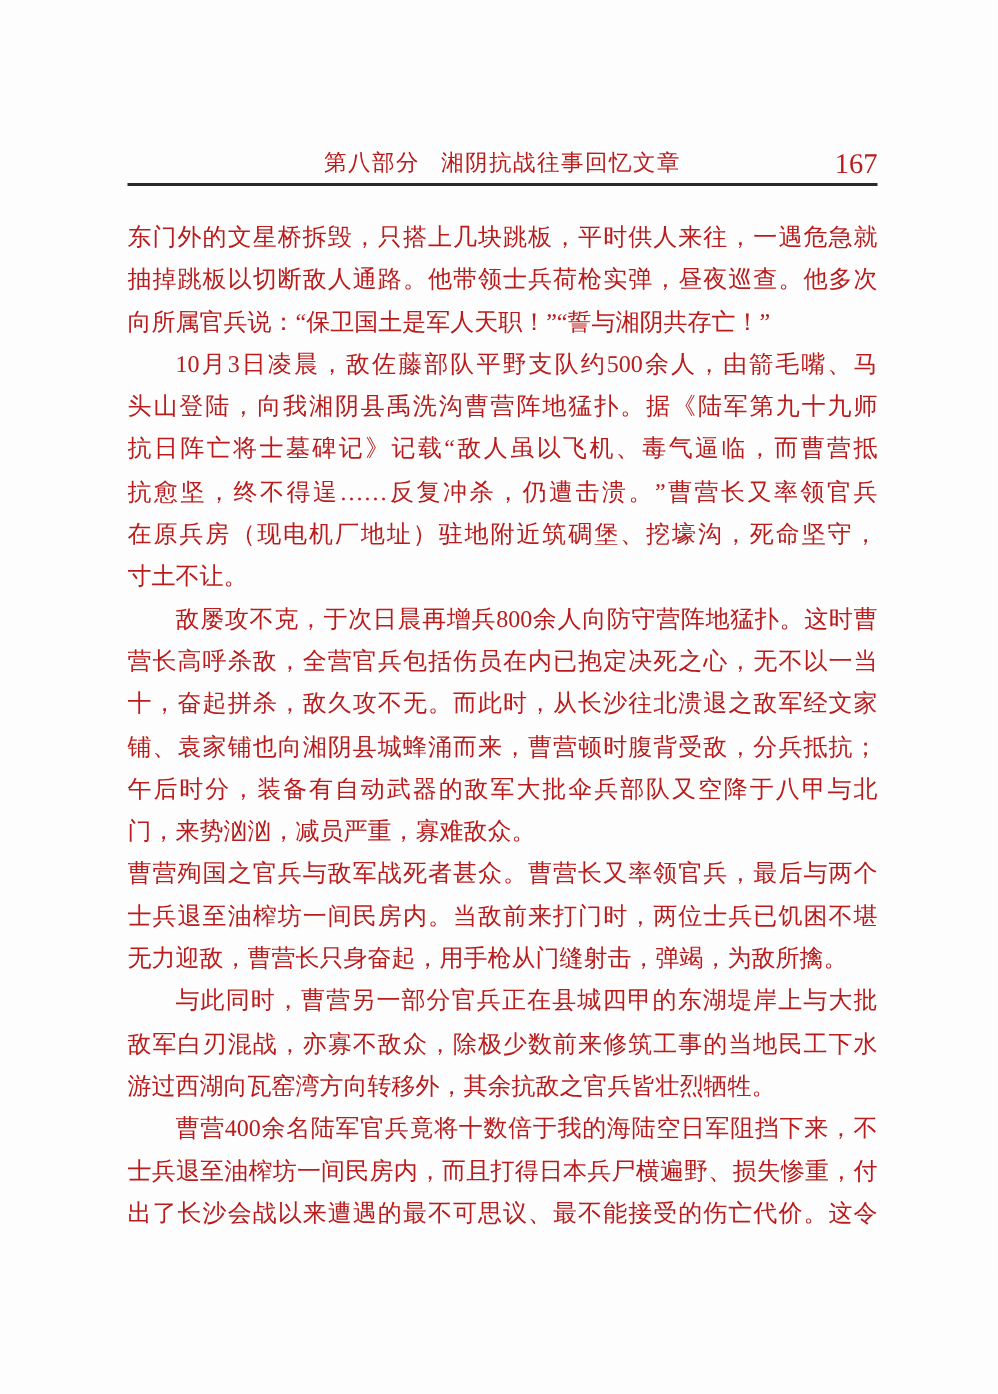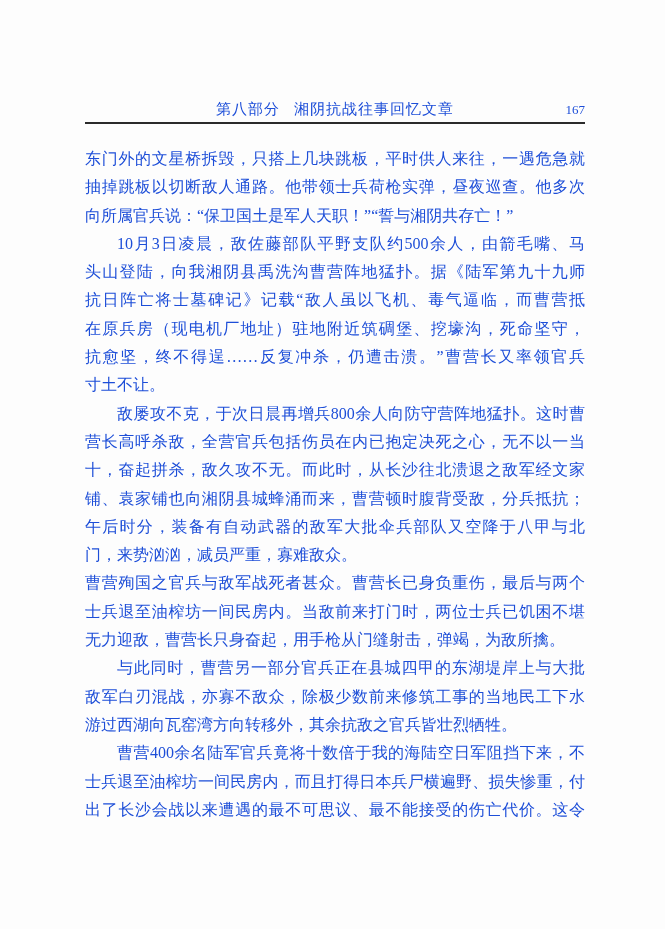--- a/index.html
+++ b/index.html
@@ -6,21 +6,21 @@
     margin: 0;
     padding: 0;
     background: #ffffff;
   }
   .page {
     position: relative;
     width: 665px;
     height: 929px;
     background: #fdfdfd;
     font-family: "Liberation Serif", "DejaVu Serif", serif;
-    color: #1d4ed8;
+    color: #b91c1c;
     overflow: hidden;
   }
   .content {
     position: absolute;
     left: 85px;
     top: 100px;
     width: 500px;
   }
   .running-head {
     position: relative;
@@ -34,21 +34,21 @@
     letter-spacing: 1px;
   }
   .running-section {
     margin-right: 14px;
   }
   .page-num {
     position: absolute;
     right: 0;
     top: 0;
     letter-spacing: 0;
-    font-size: 13px;
+    font-size: 19px;
   }
   .head-rule {
     height: 2px;
     background: #2b2b2b;
     margin-top: 3px;
   }
   .body-text {
     margin-top: 21px;
     font-size: 16px;
     line-height: 28.3px;
@@ -81,30 +81,30 @@
 
     <div class="head-rule"></div>
 
     <div class="body-text">
         <div class="line">东门外的文星桥拆毁，只搭上几块跳板，平时供人来往，一遇危急就</div>
         <div class="line">抽掉跳板以切断敌人通路。他带领士兵荷枪实弹，昼夜巡查。他多次</div>
         <div class="line para-last">向所属官兵说：“保卫国土是军人天职！”“誓与湘阴共存亡！”</div>
         <div class="line indent">10月3日凌晨，敌佐藤部队平野支队约500余人，由箭毛嘴、马</div>
         <div class="line">头山登陆，向我湘阴县禹洗沟曹营阵地猛扑。据《陆军第九十九师</div>
         <div class="line">抗日阵亡将士墓碑记》记载“敌人虽以飞机、毒气逼临，而曹营抵</div>
+        <div class="line">抗愈坚，终不得逞……反复冲杀，仍遭击溃。”曹营长又率领官兵</div>
         <div class="line">在原兵房（现电机厂地址）驻地附近筑碉堡、挖壕沟，死命坚守，</div>
-        <div class="line">抗愈坚，终不得逞……反复冲杀，仍遭击溃。”曹营长又率领官兵</div>
         <div class="line para-last">寸土不让。</div>
         <div class="line indent">敌屡攻不克，于次日晨再增兵800余人向防守营阵地猛扑。这时曹</div>
         <div class="line">营长高呼杀敌，全营官兵包括伤员在内已抱定决死之心，无不以一当</div>
         <div class="line">十，奋起拼杀，敌久攻不无。而此时，从长沙往北溃退之敌军经文家</div>
         <div class="line">铺、袁家铺也向湘阴县城蜂涌而来，曹营顿时腹背受敌，分兵抵抗；</div>
         <div class="line">午后时分，装备有自动武器的敌军大批伞兵部队又空降于八甲与北</div>
         <div class="line para-last">门，来势汹汹，减员严重，寡难敌众。</div>
-        <div class="line">曹营殉国之官兵与敌军战死者甚众。曹营长已身负重伤，最后与两个</div>
+        <div class="line">曹营殉国之官兵与敌军战死者甚众。曹营长又率领官兵，最后与两个</div>
         <div class="line">士兵退至油榨坊一间民房内。当敌前来打门时，两位士兵已饥困不堪</div>
         <div class="line para-last">无力迎敌，曹营长只身奋起，用手枪从门缝射击，弹竭，为敌所擒。</div>
         <div class="line indent">与此同时，曹营另一部分官兵正在县城四甲的东湖堤岸上与大批</div>
         <div class="line">敌军白刃混战，亦寡不敌众，除极少数前来修筑工事的当地民工下水</div>
         <div class="line para-last">游过西湖向瓦窑湾方向转移外，其余抗敌之官兵皆壮烈牺牲。</div>
         <div class="line indent">曹营400余名陆军官兵竟将十数倍于我的海陆空日军阻挡下来，不</div>
         <div class="line">士兵退至油榨坊一间民房内，而且打得日本兵尸横遍野、损失惨重，付</div>
         <div class="line">出了长沙会战以来遭遇的最不可思议、最不能接受的伤亡代价。这令</div>
       </div>
 

